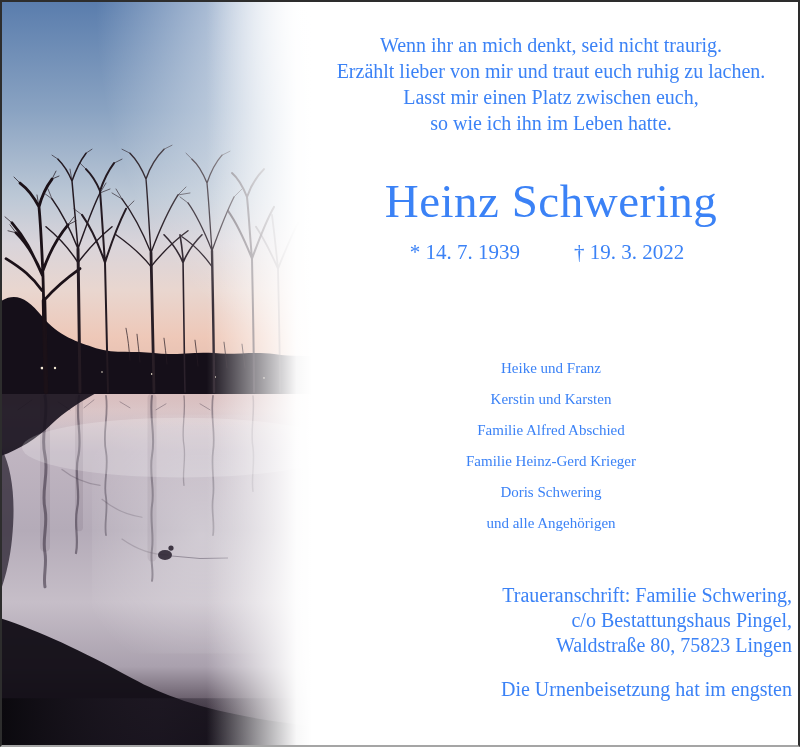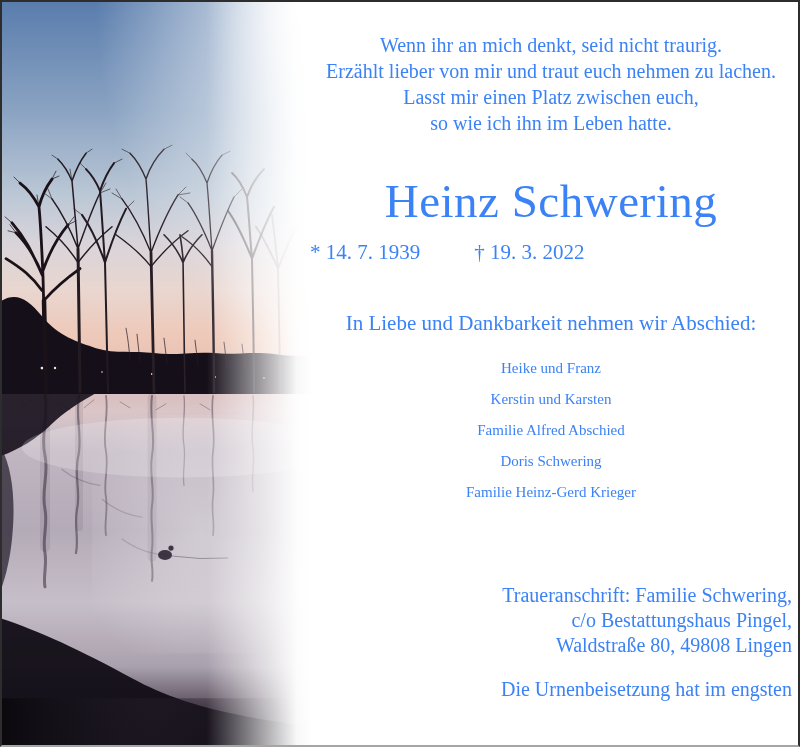--- a/index.html
+++ b/index.html
@@ -27,21 +27,21 @@
     font-size:20px;line-height:26px;
   }
   .deceased-name{
     position:absolute;left:0;right:0;top:170px;
     margin:0;font-weight:400;
     font-size:47px;line-height:58px;letter-spacing:.5px;
   }
   .dates{
     position:absolute;left:0;right:8px;top:238px;
     font-size:21px;line-height:24px;
-    display:flex;justify-content:flex-start;gap:54px;
+    display:flex;justify-content:center;gap:54px;
   }
   .farewell{
     position:absolute;left:0;right:0;top:309px;
     font-size:21px;line-height:24px;
   }
   .mourners{
     position:absolute;left:0;right:0;top:351px;
     font-size:15px;
   }
   .mourners div{line-height:31px;}
@@ -187,46 +187,46 @@
 
       <rect x="40" y="0" width="270" height="430" fill="url(#glowGrad)"></rect>
       <rect x="0" y="0" width="310" height="747" fill="url(#fadeGrad)"></rect>
     </svg>
   </div>
 
   <div class="content">
 
     <div class="poem">
       <div>Wenn ihr an mich denkt, seid nicht traurig.</div>
-      <div>Erzählt lieber von mir und traut euch nehmen zu lachen.</div>
+      <div>Erzählt lieber von mir und traut euch ruhig zu lachen.</div>
       <div>Lasst mir einen Platz zwischen euch,</div>
       <div>so wie ich ihn im Leben hatte.</div>
     </div>
 
     <h1 class="deceased-name">Heinz Schwering</h1>
 
     <div class="dates">
       <span>* 14. 7. 1939</span>
       <span>† 19. 3. 2022</span>
     </div>
 
-    <div class="farewell">In Liebe und Dankbarkeit nehmen wir Abschied:</div>
 
     <div class="mourners">
       <div>Heike und Franz</div>
       <div>Kerstin und Karsten</div>
       <div>Familie Alfred Abschied</div>
+      <div>Familie Heinz-Gerd Krieger</div>
       <div>Doris Schwering</div>
-      <div>Familie Heinz-Gerd Krieger</div>
+      <div>und alle Angehörigen</div>
     </div>
 
     <div class="address">
       <div>Traueranschrift: Familie Schwering,</div>
       <div>c/o Bestattungshaus Pingel,</div>
-      <div>Waldstraße 80, 49808 Lingen</div>
+      <div>Waldstraße 80, 75823 Lingen</div>
     </div>
 
     <div class="closing">
       <div>Die Urnenbeisetzung hat im engsten</div>
     </div>
 
   </div>
 </div>
 
 </body></html>

